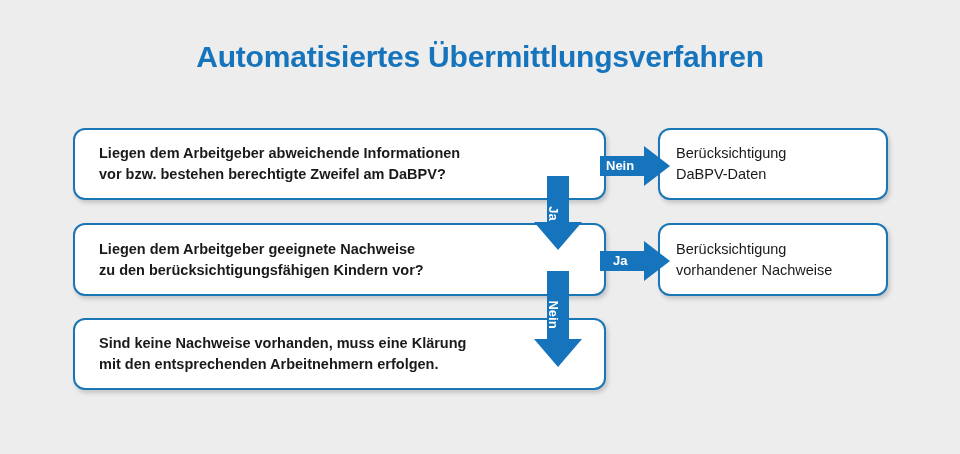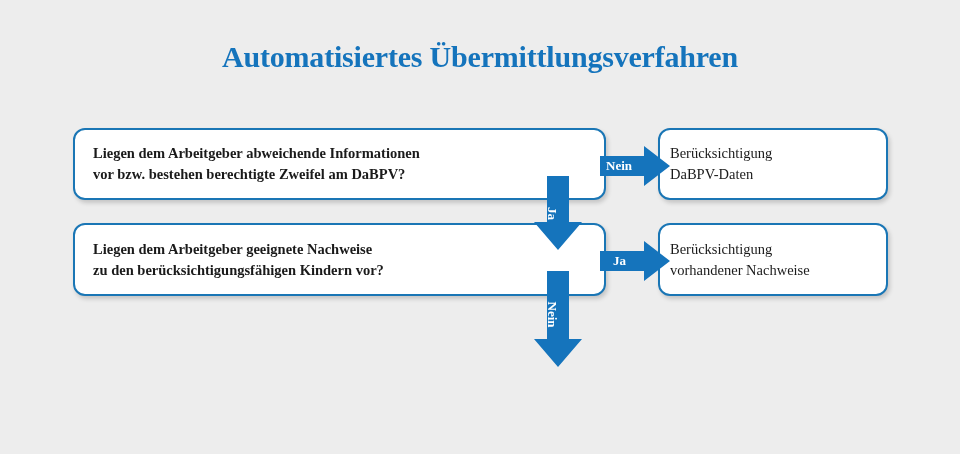--- a/index.html
+++ b/index.html
@@ -10,21 +10,20 @@
     width: 960px;
     height: 454px;
     background: #ededed;
     font-family: "Liberation Sans", sans-serif;
     overflow: hidden;
   }
   #stage {
     position: relative;
     width: 960px;
     height: 454px;
-    font-family: Liberation Serif, serif;
   }
 
   
   .title {
     position: absolute;
     left: 0;
     top: 38px;
     width: 960px;
     text-align: center;
     font-size: 30px;
@@ -46,20 +45,21 @@
     display: flex;
     align-items: center;
     color: #1a1a1a;
     font-size: 14.5px;
     line-height: 21px;
   }
   .box .box-text {
     display: block;
     width: 100%;
     white-space: pre-line;
+    margin-left: 6px;
   }
   .box.left {
     left: 73px;
     width: 533px;
     justify-content: flex-start;
   }
   .box.left .box-text {
     padding-left: 18px;
     text-align: left;
     font-weight: bold;
@@ -125,20 +125,24 @@
   <div class="box left box-1">
     <span class="box-text">Liegen dem Arbeitgeber abweichende Informationen
 vor bzw. bestehen berechtigte Zweifel am DaBPV?</span>
   </div>
 
   <div class="box left box-2">
     <span class="box-text">Liegen dem Arbeitgeber geeignete Nachweise
 zu den berücksichtigungsfähigen Kindern vor?</span>
   </div>
 
+  <div class="box left box-3">
+    <span class="box-text">Sind keine Nachweise vorhanden, muss eine Klärung
+mit den entsprechenden Arbeitnehmern erfolgen.</span>
+  </div>
 
   <div class="box right box-r1">
     <span class="box-text">Berücksichtigung
 DaBPV-Daten</span>
   </div>
 
   <div class="box right box-r2">
     <span class="box-text">Berücksichtigung
 vorhandener Nachweise</span>
   </div>

